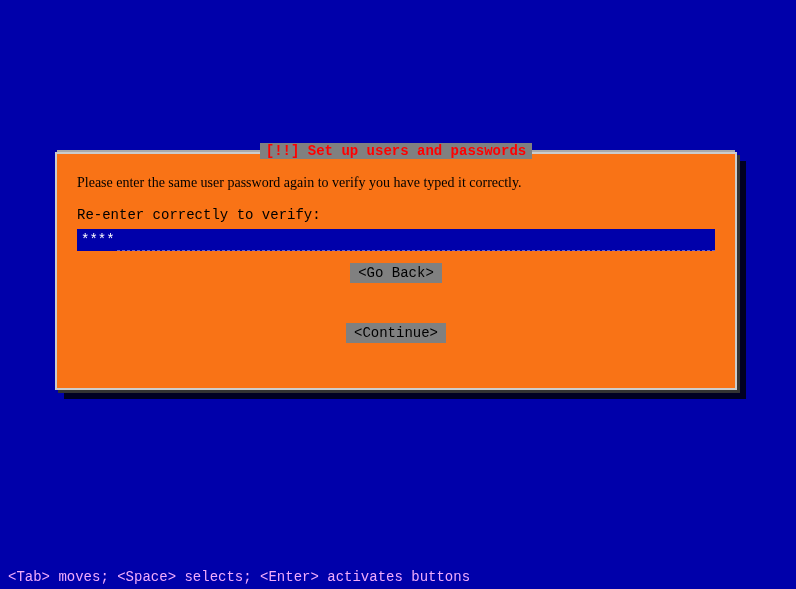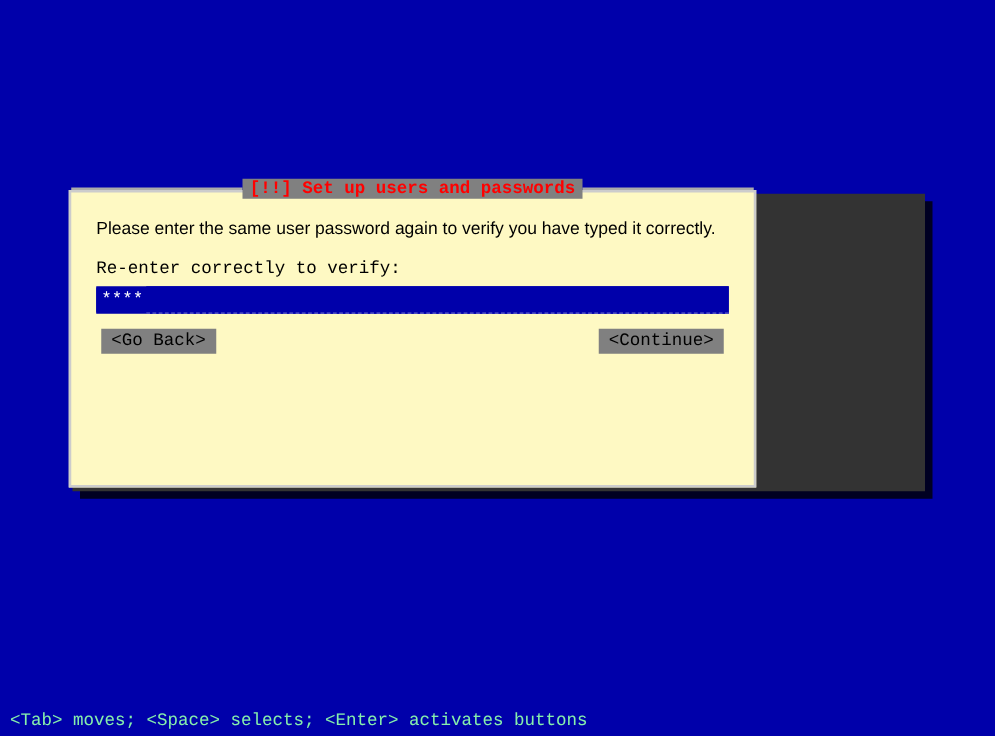--- a/index.html
+++ b/index.html
@@ -24,23 +24,23 @@
   width: 682px;
   height: 238px;
   background-color: #333333;
   box-shadow: 6px 6px 0 #000022;
 "></div>
 
 <div style="
   position: absolute;
   top: 152px;
   left: 55px;
-  width: 550px;
+  width: 682px;
   height: 238px;
-  background-color: #fef9c3;
+  background-color: #f97316;
   border: 2px solid #cccccc;
 ">
 
   <div style="
     display: flex;
     align-items: center;
     position: absolute;
     top: -11px;
     left: 0;
     width: 100%;
@@ -57,21 +57,21 @@
     ">
       <span style="color:#ff0000;">[!!]</span><span style="color:#ff0000;"> Set up users and passwords</span>
     </span>
     <div style="flex:1; height:2px; background: #aaaaaa;"></div>
   </div>
 
   <div style="padding: 18px 20px 16px 20px;">
 
     <div style="
       color: #000000;
-      font-family: Liberation Sans, sans-serif;
+      font-family: Liberation Serif, serif;
       font-size: 14px;
       margin-bottom: 14px;
       line-height: 1.5;
     ">Please enter the same user password again to verify you have typed it correctly.</div>
 
     <div style="
       color: #000000;
       font-family: 'Courier New', Courier, monospace;
       font-size: 14px;
       margin-bottom: 6px;
@@ -91,51 +91,52 @@
         font-size: 14px;
         padding: 2px 2px 2px 4px;
         background-color: #0000aa;
       ">****</span>
       <input type="password" style="flex: 1 1 0%; background-color: rgb(0, 0, 170); border-top: none; border-right: none; border-left: none; border-image: initial; outline: none; color: rgb(255, 255, 255); font-family: &quot;Courier New&quot;, Courier, monospace; font-size: 14px; padding: 2px 4px; caret-color: rgb(255, 255, 255); height: 22px; border-bottom: 1px dashed rgb(102, 102, 204);" value="">
     </div>
 
 
     <div style="
       display: flex;
-      justify-content: space-between;
       align-items: center;
       padding: 0 4px;
+      flex-direction: column;
     ">
       <button style="
         color: #000000;
         background-color: #808080;
         border: none;
         font-family: 'Courier New', Courier, monospace;
         font-size: 14px;
         padding: 2px 8px;
         cursor: pointer;
       ">&lt;Go Back&gt;</button>
 
       <button style="
         color: #000000;
         background-color: #808080;
         border: none;
         font-family: 'Courier New', Courier, monospace;
         font-size: 14px;
         padding: 2px 8px;
         cursor: pointer;
+        margin-top: 40px;
       ">&lt;Continue&gt;</button>
     </div>
 
   </div>
 </div>
 
 <div style="
   position: absolute;
   bottom: 0;
   left: 0;
   width: 100%;
   background-color: #0000aa;
-  color: #86efac;
+  color: #f0abfc;
   font-family: 'Courier New', Courier, monospace;
   font-size: 14px;
   padding: 4px 8px;
 ">&lt;Tab&gt; moves; &lt;Space&gt; selects; &lt;Enter&gt; activates buttons</div>
 
 </body></html>

